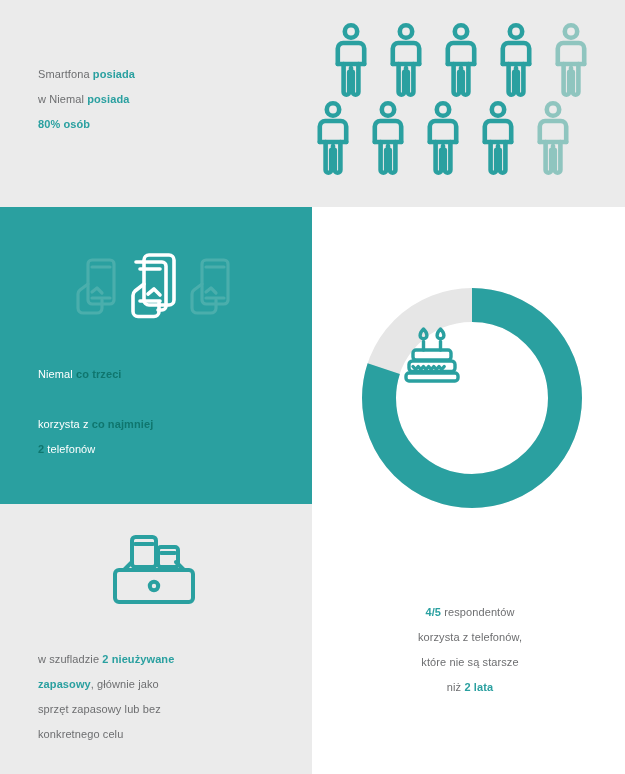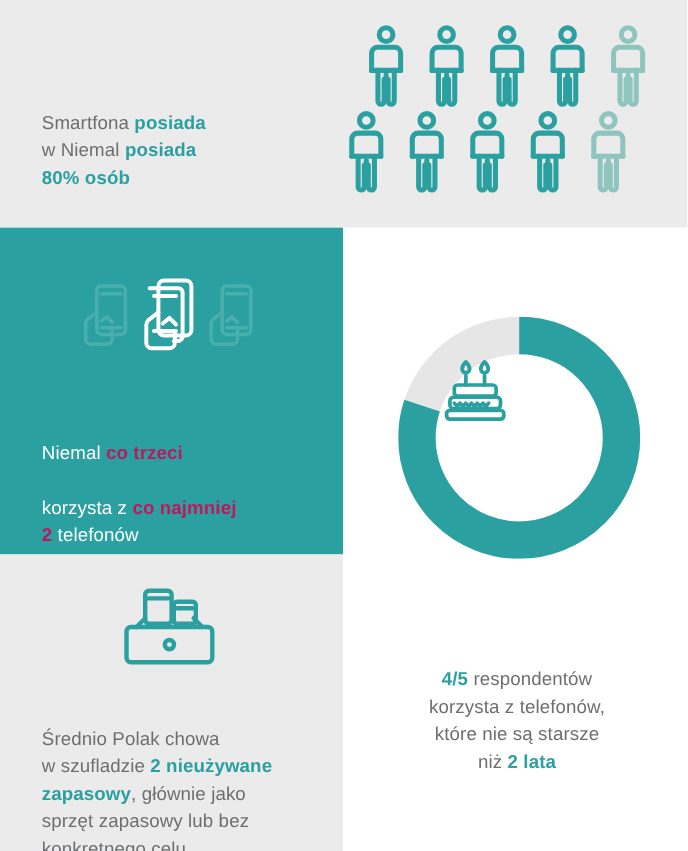--- a/index.html
+++ b/index.html
@@ -18,35 +18,34 @@
   
   .panel { position:absolute; }
   #panel-top        { left:0;   top:0;   width:625px; height:207px; background:#ebebeb; }
   #panel-teal       { left:0;   top:207px; width:312px; height:297px; background:#2aa0a0; }
   #panel-bottomleft { left:0;   top:504px; width:312px; height:270px; background:#ebebeb; }
   #panel-right      { left:312px; top:207px; width:313px; height:567px; background:#ffffff; }
 
   
   .textblock {
     position:absolute;
-    font-size:17px;
+    font-size:11px;
     line-height:25px;
     color:#6d6e70;
     letter-spacing:.1px;
-    margin-top:37px;
   }
   .textblock b, .textblock .hl {
     color:#2aa0a0;
     font-weight:bold;
   }
   #text-top     { left:38px; top:62px;  width:250px; }
   #text-teal    { left:38px; top:362px; width:255px; color:#ffffff; }
-  #text-teal b, #text-teal .hl { color:#be185d; font-weight:bold; }
+  #text-teal b, #text-teal .hl { color:#0f766e; font-weight:bold; }
   #text-drawer  { left:38px; top:622px; width:262px; }
-  #text-donut   { left:330px; top:568px; width:280px; text-align:center; }
+  #text-donut   { left:330px; top:600px; width:280px; text-align:center; }
 
   
   #people {
     position:absolute; left:322px; top:22px; width:290px; height:160px;
   }
   .person-row { position:absolute; left:0; display:flex; gap:13px; }
   #people-row-1 { top:0px;  left:8px; }
   #people-row-2 { top:78px; left:-10px; }
   .person { width:42px; height:76px; }
 
@@ -232,21 +231,21 @@
       <path d="M26 40 l8 -8"></path>
       <path d="M86 40 l-8 -8"></path>
 
       <rect x="17" y="40" width="78" height="32" rx="4"></rect>
 
       <circle cx="56" cy="56" r="4.2"></circle>
     </g>
   </svg>
 
   <div class="textblock" id="text-drawer">
-    <span>Średnio Polak chowa</span><br>
+    <br>
     <span>w szufladzie </span><b>2 nieużywane</b><br>
     <b>zapasowy</b><span>,  głównie  jako</span><br>
     <span>sprzęt zapasowy lub bez</span><br>
     <span>konkretnego celu</span>
   </div>
 
   <div id="donut-wrap">
     <svg viewBox="0 0 220 220" width="220" height="220">
 
       <circle cx="110" cy="110" r="93" fill="none" stroke="#e6e6e6" stroke-width="34"></circle>

